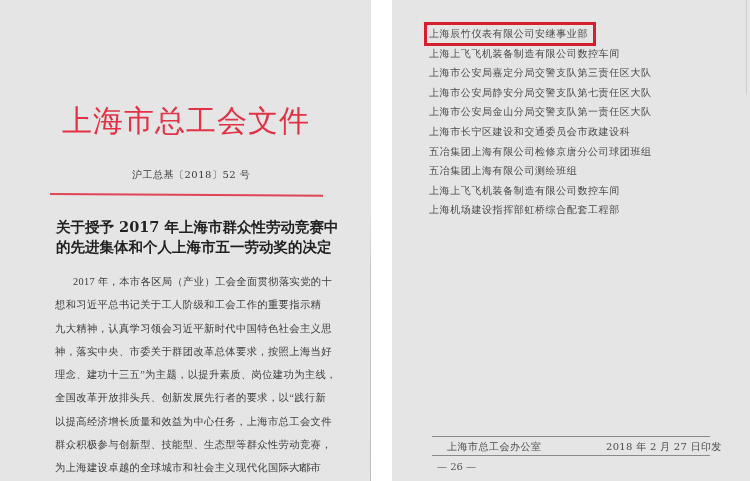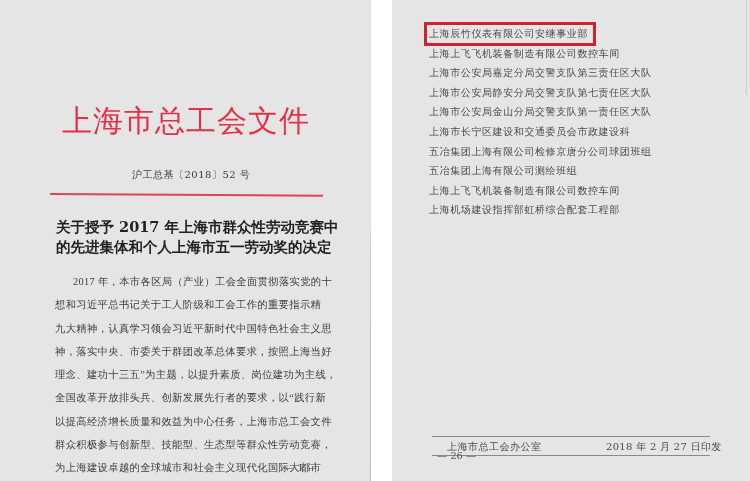--- a/index.html
+++ b/index.html
@@ -166,21 +166,21 @@
       top: 440px;
       font-size: 10px;
       line-height: 14px;
       color: #4a4a4a;
       white-space: nowrap;
       letter-spacing: 0.3px;
     }
     .page-num-right {
       position: absolute;
       left: 437px;
-      top: 449px;
+      top: 460px;
       font-size: 10px;
       line-height: 14px;
       color: #555555;
       white-space: nowrap;
     }
   </style>
 </head>
 <body>
 
 <div class="page page-left">

